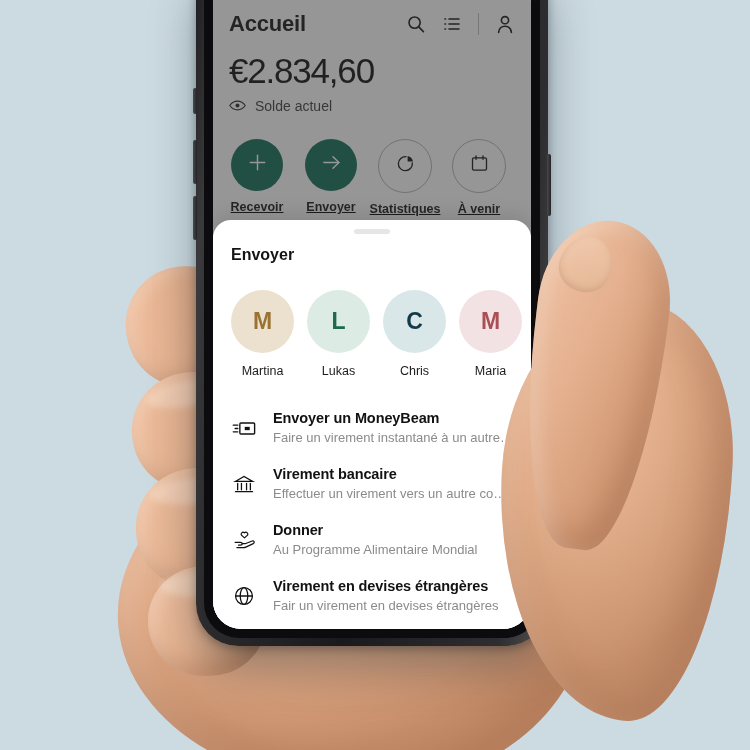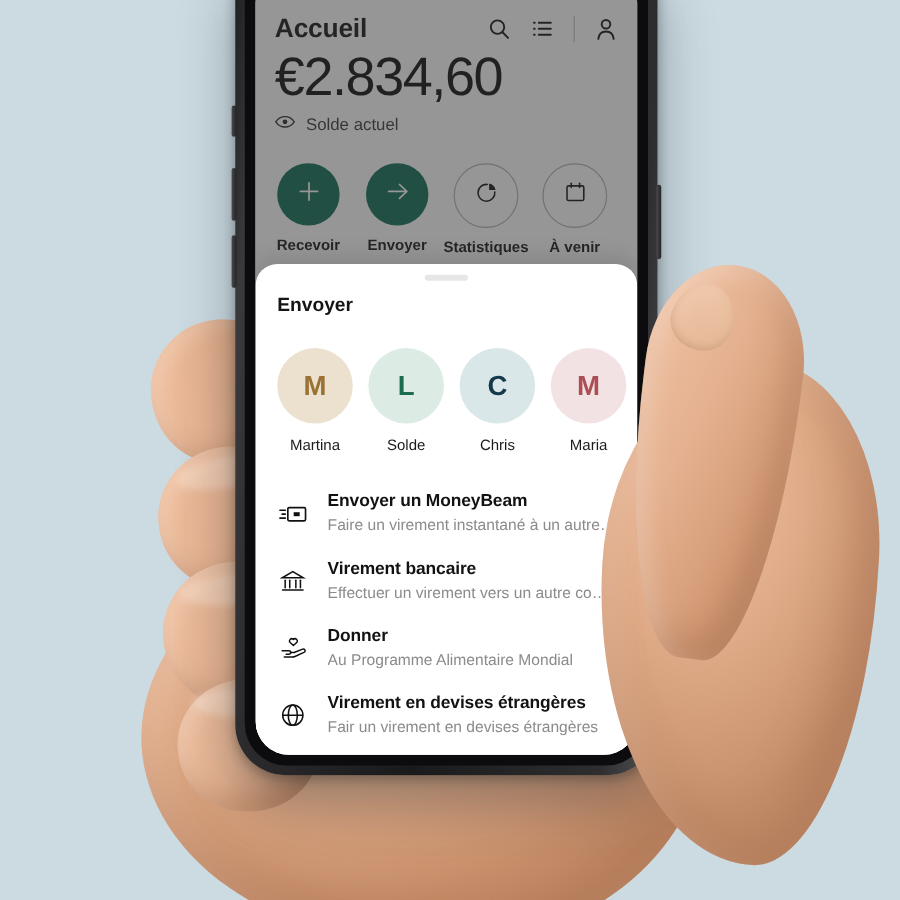--- a/index.html
+++ b/index.html
@@ -79,25 +79,25 @@
   #app-content{position:absolute;left:0;top:0;right:0;height:260px;padding:0 16px;box-sizing:border-box;}
   #scrim{position:absolute;left:0;top:0;right:0;height:260px;background:rgba(54,54,54,.52);}
 
   .topbar{display:flex;align-items:center;justify-content:space-between;padding-top:34px;height:30px;}
   .page-title{font-size:22px;font-weight:700;color:#121212;letter-spacing:-.2px;}
   .top-icons{display:flex;align-items:center;gap:16px;}
   .ticon{width:20px;height:20px;display:block;}
   .ticon svg{display:block;}
   .divider-v{width:1px;height:22px;background:rgba(0,0,0,.25);}
 
-  .balance{font-size:45px;font-weight:400;color:#0c0c0c;letter-spacing:-1.2px;margin-top:1px;line-height:1.05;}
+  .balance{font-size:35px;font-weight:400;color:#0c0c0c;letter-spacing:-1.2px;margin-top:14px;line-height:1.05;}
   .bal-sub{display:flex;align-items:center;gap:9px;margin-top:7px;}
   .bal-sub-txt{font-size:14px;color:#3a3a3a;}
 
-  .actions{display:flex;gap:18px;margin-top:24px;}
+  .actions{display:flex;gap:18px;margin-top:24px;text-decoration:underline;}
   .action{width:56px;display:flex;flex-direction:column;align-items:center;gap:9px;}
   .acircle{width:52px;height:52px;border-radius:50%;display:flex;align-items:center;justify-content:center;}
   .acircle.filled{background:#0e6b52;}
   .acircle.outline{border:1px solid rgba(0,0,0,.30);}
   .alabel{font-size:12.5px;font-weight:700;color:#141414;white-space:nowrap;}
 
   
   #sheet{
     position:absolute;left:0;right:0;top:245px;bottom:0;background:#fff;
     border-radius:18px 18px 0 0;box-shadow:0 -6px 18px rgba(0,0,0,.10);
@@ -248,21 +248,21 @@
         <div class="grabber"></div>
         <div class="sheet-title">Envoyer</div>
 
         <div class="contacts">
           <div class="contact">
             <div class="avatar" style="background:#ece1ce;color:#9a7233;">M</div>
             <div class="cname">Martina</div>
           </div>
           <div class="contact">
             <div class="avatar" style="background:#dcebe3;color:#1d6b4f;">L</div>
-            <div class="cname">Solde</div>
+            <div class="cname">Lukas</div>
           </div>
           <div class="contact">
             <div class="avatar" style="background:#d9e7e9;color:#13394a;">C</div>
             <div class="cname">Chris</div>
           </div>
           <div class="contact">
             <div class="avatar" style="background:#f2e2e3;color:#ab4f55;">M</div>
             <div class="cname">Maria</div>
           </div>
         </div>

